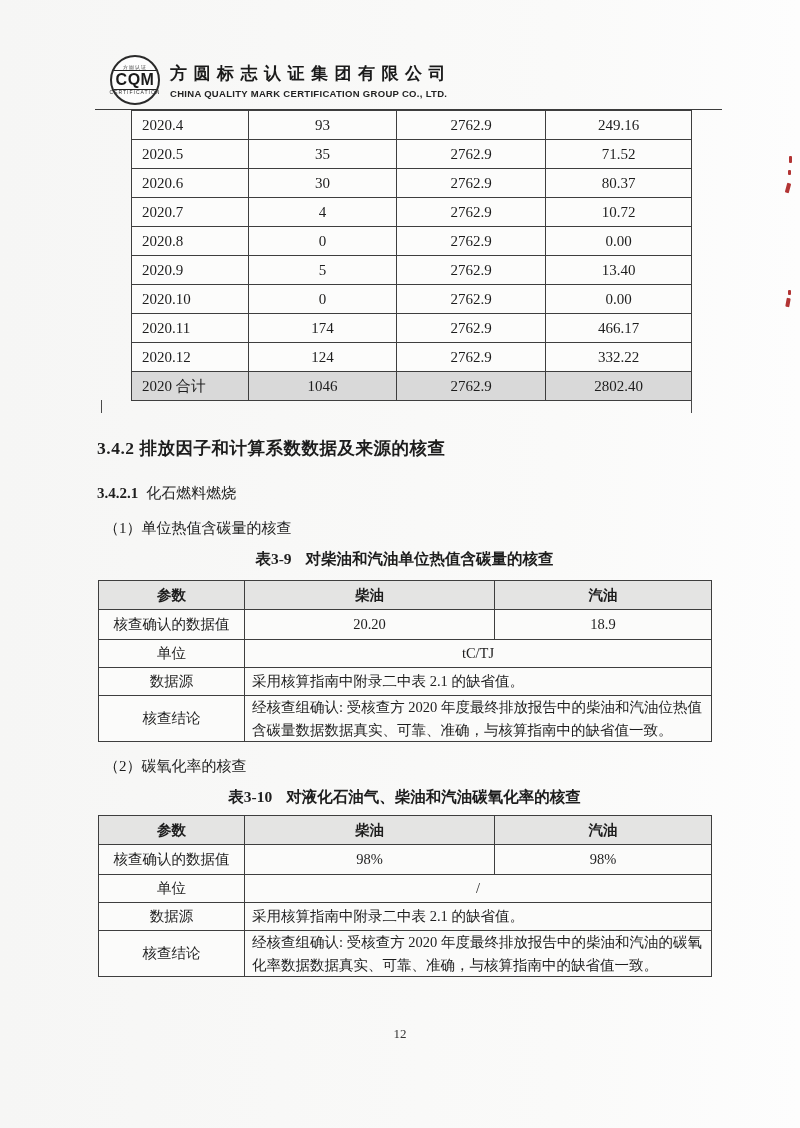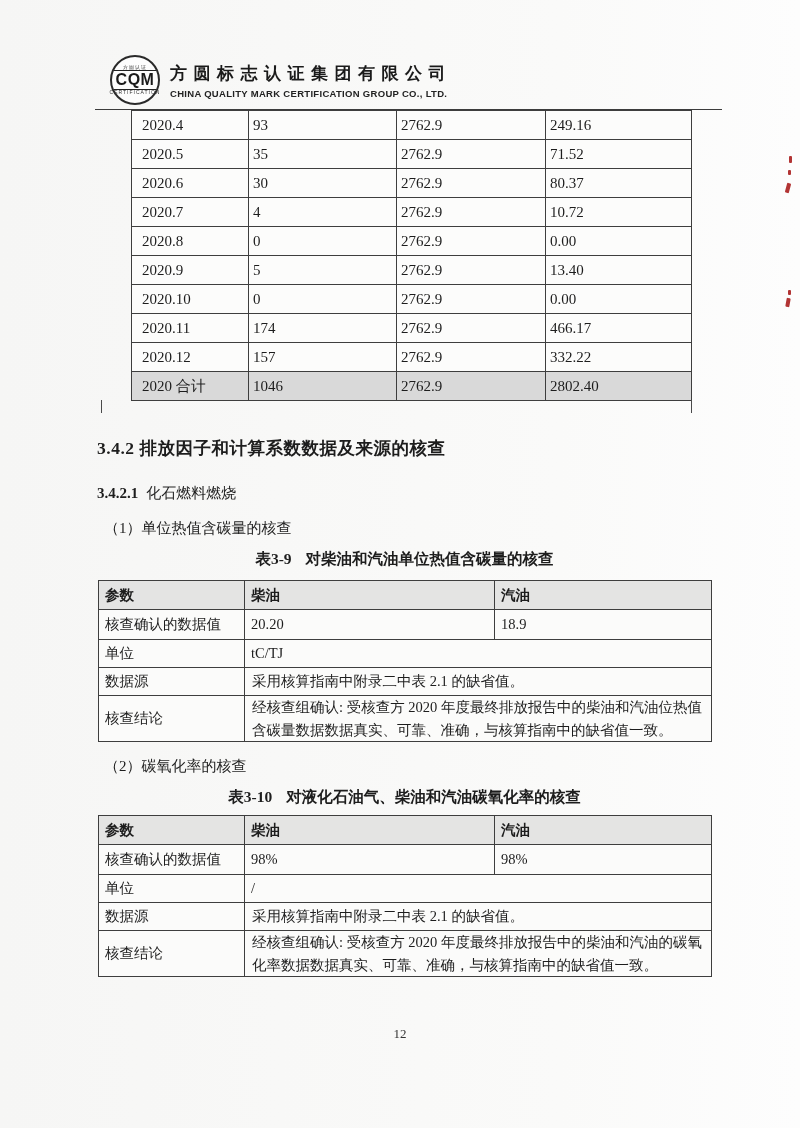--- a/index.html
+++ b/index.html
@@ -26,25 +26,25 @@
   
   .top-rule{position:absolute;left:95px;top:109px;width:627px;height:1px;background:#3c3c3c;}
   .tail-strip{position:absolute;left:101px;top:400px;width:589px;height:13px;
         border-left:1px solid #4a4a4a;border-right:1px solid #4a4a4a;}
   .red-mark{position:absolute;background:#b23434;border-radius:1px;}
   
   table{border-collapse:collapse;table-layout:fixed;}
   td,th{border:1px solid #3e3e3e;font-weight:normal;font-size:15px;color:#1d1d1d;
         overflow:hidden;box-sizing:border-box;}
   .month-table{position:absolute;left:131px;top:110px;width:560px;}
-  .month-table td{height:29px;padding:0 4px;background:#fcfcfb;}
+  .month-table td{height:29px;text-align:center;padding:0 4px;background:#fcfcfb;}
   .month-table td.c0{text-align:left;padding-left:10px;}
   .month-table tr.total td{background:#d9d9d9;}
   .vtable{position:absolute;left:98px;width:613px;}
-  .vtable td{padding:0 6px;font-size:14.5px;background:#fbfbfa;}
+  .vtable td{padding:0 6px;text-align:center;font-size:14.5px;background:#fbfbfa;}
   .vtable tr.head td{font-weight:bold;background:#e4e4e3;height:29px;}
   .vtable tr.data td{height:30px;}
   .vtable tr.unit td,.vtable tr.src td{height:28px;}
   .vtable tr.concl td{height:46px;}
   .vtable td.ltext{text-align:left;padding-left:7px;line-height:1.55;}
   
   .h1{position:absolute;left:97px;top:436px;font-size:17.5px;font-weight:bold;letter-spacing:0.5px;}
   .h2{position:absolute;left:97px;top:484px;font-size:15px;}
   .h2 .num{font-weight:bold;margin-right:8px;}
   .item{position:absolute;left:104px;top:519px;font-size:15px;}
@@ -128,21 +128,21 @@
       <td>0.00</td>
     </tr>
     <tr>
       <td class="c0">2020.11</td>
       <td>174</td>
       <td>2762.9</td>
       <td>466.17</td>
     </tr>
     <tr>
       <td class="c0">2020.12</td>
-      <td>157</td>
+      <td>124</td>
       <td>2762.9</td>
       <td>332.22</td>
     </tr>
     <tr class="total">
       <td class="c0">2020 合计</td>
       <td>1046</td>
       <td>2762.9</td>
       <td>2802.40</td>
     </tr>
   </tbody>

